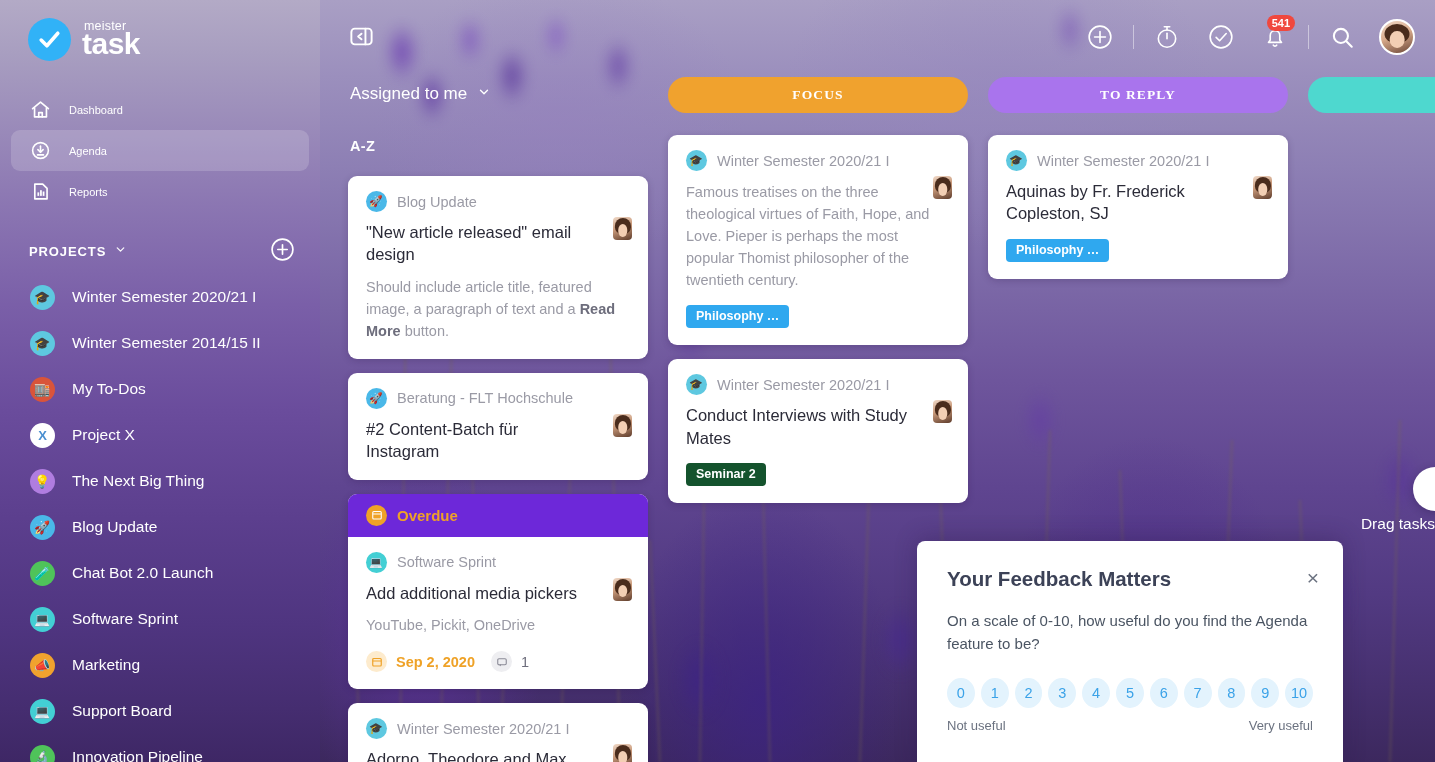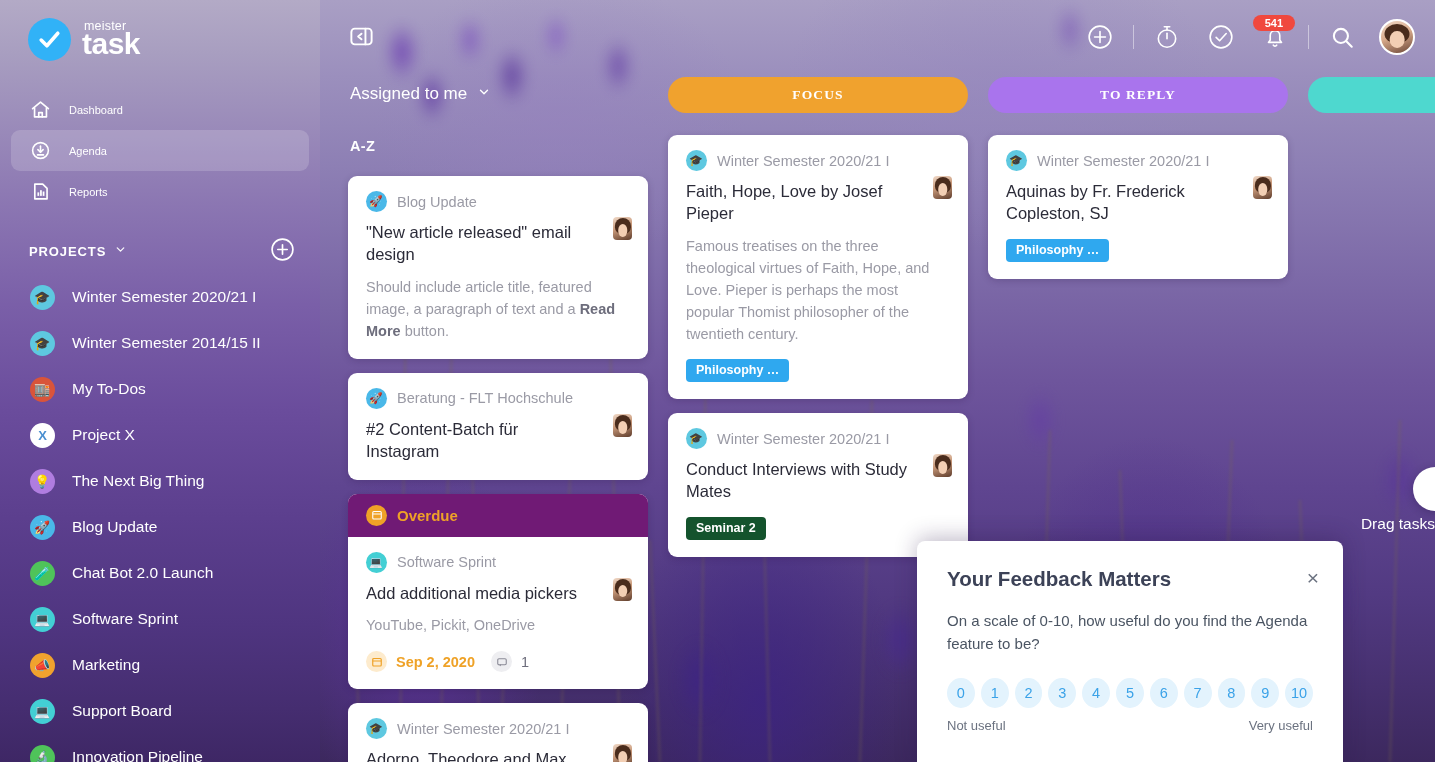--- a/index.html
+++ b/index.html
@@ -99,21 +99,21 @@
   .collapse-btn {
     position:absolute; left:28px; top:23px; width:27px; height:27px; cursor:pointer;
   }
   .top-right { position:absolute; right:20px; top:17px; display:flex; align-items:center; gap:0; }
   .tb-icon { width:54px; height:40px; display:flex; align-items:center; justify-content:center; cursor:pointer; position:relative; }
   .tb-icon svg { width:26px; height:26px; }
   .tb-sep { width:1px; height:24px; background:rgba(255,255,255,.45); margin:0 6px; }
   .badge {
     position:absolute; top:-2px; right:7px;
     background:#f0483e; color:#fff; font-size:11px; font-weight:700;
-    border-radius:9px; padding:1px 12px; min-width:26px; text-align:center; line-height:14px;
+    border-radius:9px; padding:1px 5px; min-width:26px; text-align:center; line-height:14px;
   }
   .avatar-top {
     width:36px; height:36px; border-radius:50%; margin-left:10px;
     border:2px solid #fff; overflow:hidden; flex:none; cursor:pointer;
     background:linear-gradient(160deg,#f0d9c8 0%,#d9ab8c 45%,#6b4636 100%);
     position:relative;
   }
   .avatar-top::before{
     content:""; position:absolute; left:50%; top:8%; transform:translateX(-50%);
     width:78%; height:62%; border-radius:50% 50% 45% 45%;
@@ -165,21 +165,21 @@
   }
   .card-avatar::after{
     content:""; position:absolute; left:50%; top:30%; transform:translateX(-50%);
     width:50%; height:55%; border-radius:50%; background:#f3cfb4;
   }
   .tag {
     display:inline-block; color:#fff; font-size:12.5px; font-weight:600;
     padding:4px 10px 5px 10px; border-radius:4px; margin-top:14px;
   }
   .overdue-banner {
-    background:#701a75; display:flex; align-items:center; gap:10px;
+    background:#6d28d9; display:flex; align-items:center; gap:10px;
     padding:11px 18px; color:#efa227; font-size:15px; font-weight:600;
   }
   .ov-ico { width:21px; height:21px; border-radius:50%; background:#efa227; display:flex; align-items:center; justify-content:center; flex:none; }
   .card-meta { display:flex; align-items:center; gap:9px; margin-top:15px; }
   .meta-date-ico { width:21px; height:21px; border-radius:50%; background:#fdebcd; display:flex; align-items:center; justify-content:center; flex:none; }
   .meta-date { color:#efa227; font-size:14.5px; font-weight:700; }
   .meta-cmt-ico { width:21px; height:21px; border-radius:50%; background:#eeeef1; display:flex; align-items:center; justify-content:center; flex:none; margin-left:7px; }
   .meta-cmt { color:#6d6d7c; font-size:14.5px; }
 
   
@@ -482,21 +482,21 @@
       </div>
   </section>
 
   <section class="col col-focus">
     <div class="pill" style="background:#f0a22e; margin-top:5px;">FOCUS</div>
     <div class="cards" id="cards-focus">
         <div class="card">
           <div class="card-inner"><div class="card-proj">
               <span class="card-proj-ico" style="background: rgb(94, 200, 224);">🎓</span>
               <span class="card-proj-name">Winter Semester 2020/21 I</span>
-            </div><div class="card-title">Faith, Hope, Love by Josef Pieper</div><div class="card-desc">Famous treatises on the three theological virtues of Faith, Hope, and Love. Pieper is perhaps the most popular Thomist philosopher of the twentieth century.</div><span class="tag" style="background: rgb(47, 168, 239);">Philosophy …</span><span class="card-avatar"></span></div>
+            </div><div class="card-desc">Famous treatises on the three theological virtues of Faith, Hope, and Love. Pieper is perhaps the most popular Thomist philosopher of the twentieth century.</div><span class="tag" style="background: rgb(47, 168, 239);">Philosophy …</span><span class="card-avatar"></span></div>
         </div>
         <div class="card">
           <div class="card-inner"><div class="card-proj">
               <span class="card-proj-ico" style="background: rgb(94, 200, 224);">🎓</span>
               <span class="card-proj-name">Winter Semester 2020/21 I</span>
             </div><div class="card-title">Conduct Interviews with Study Mates</div><span class="tag" style="background: #14532d;">Seminar 2</span><span class="card-avatar"></span></div>
         </div>
       </div>
   </section>
 

